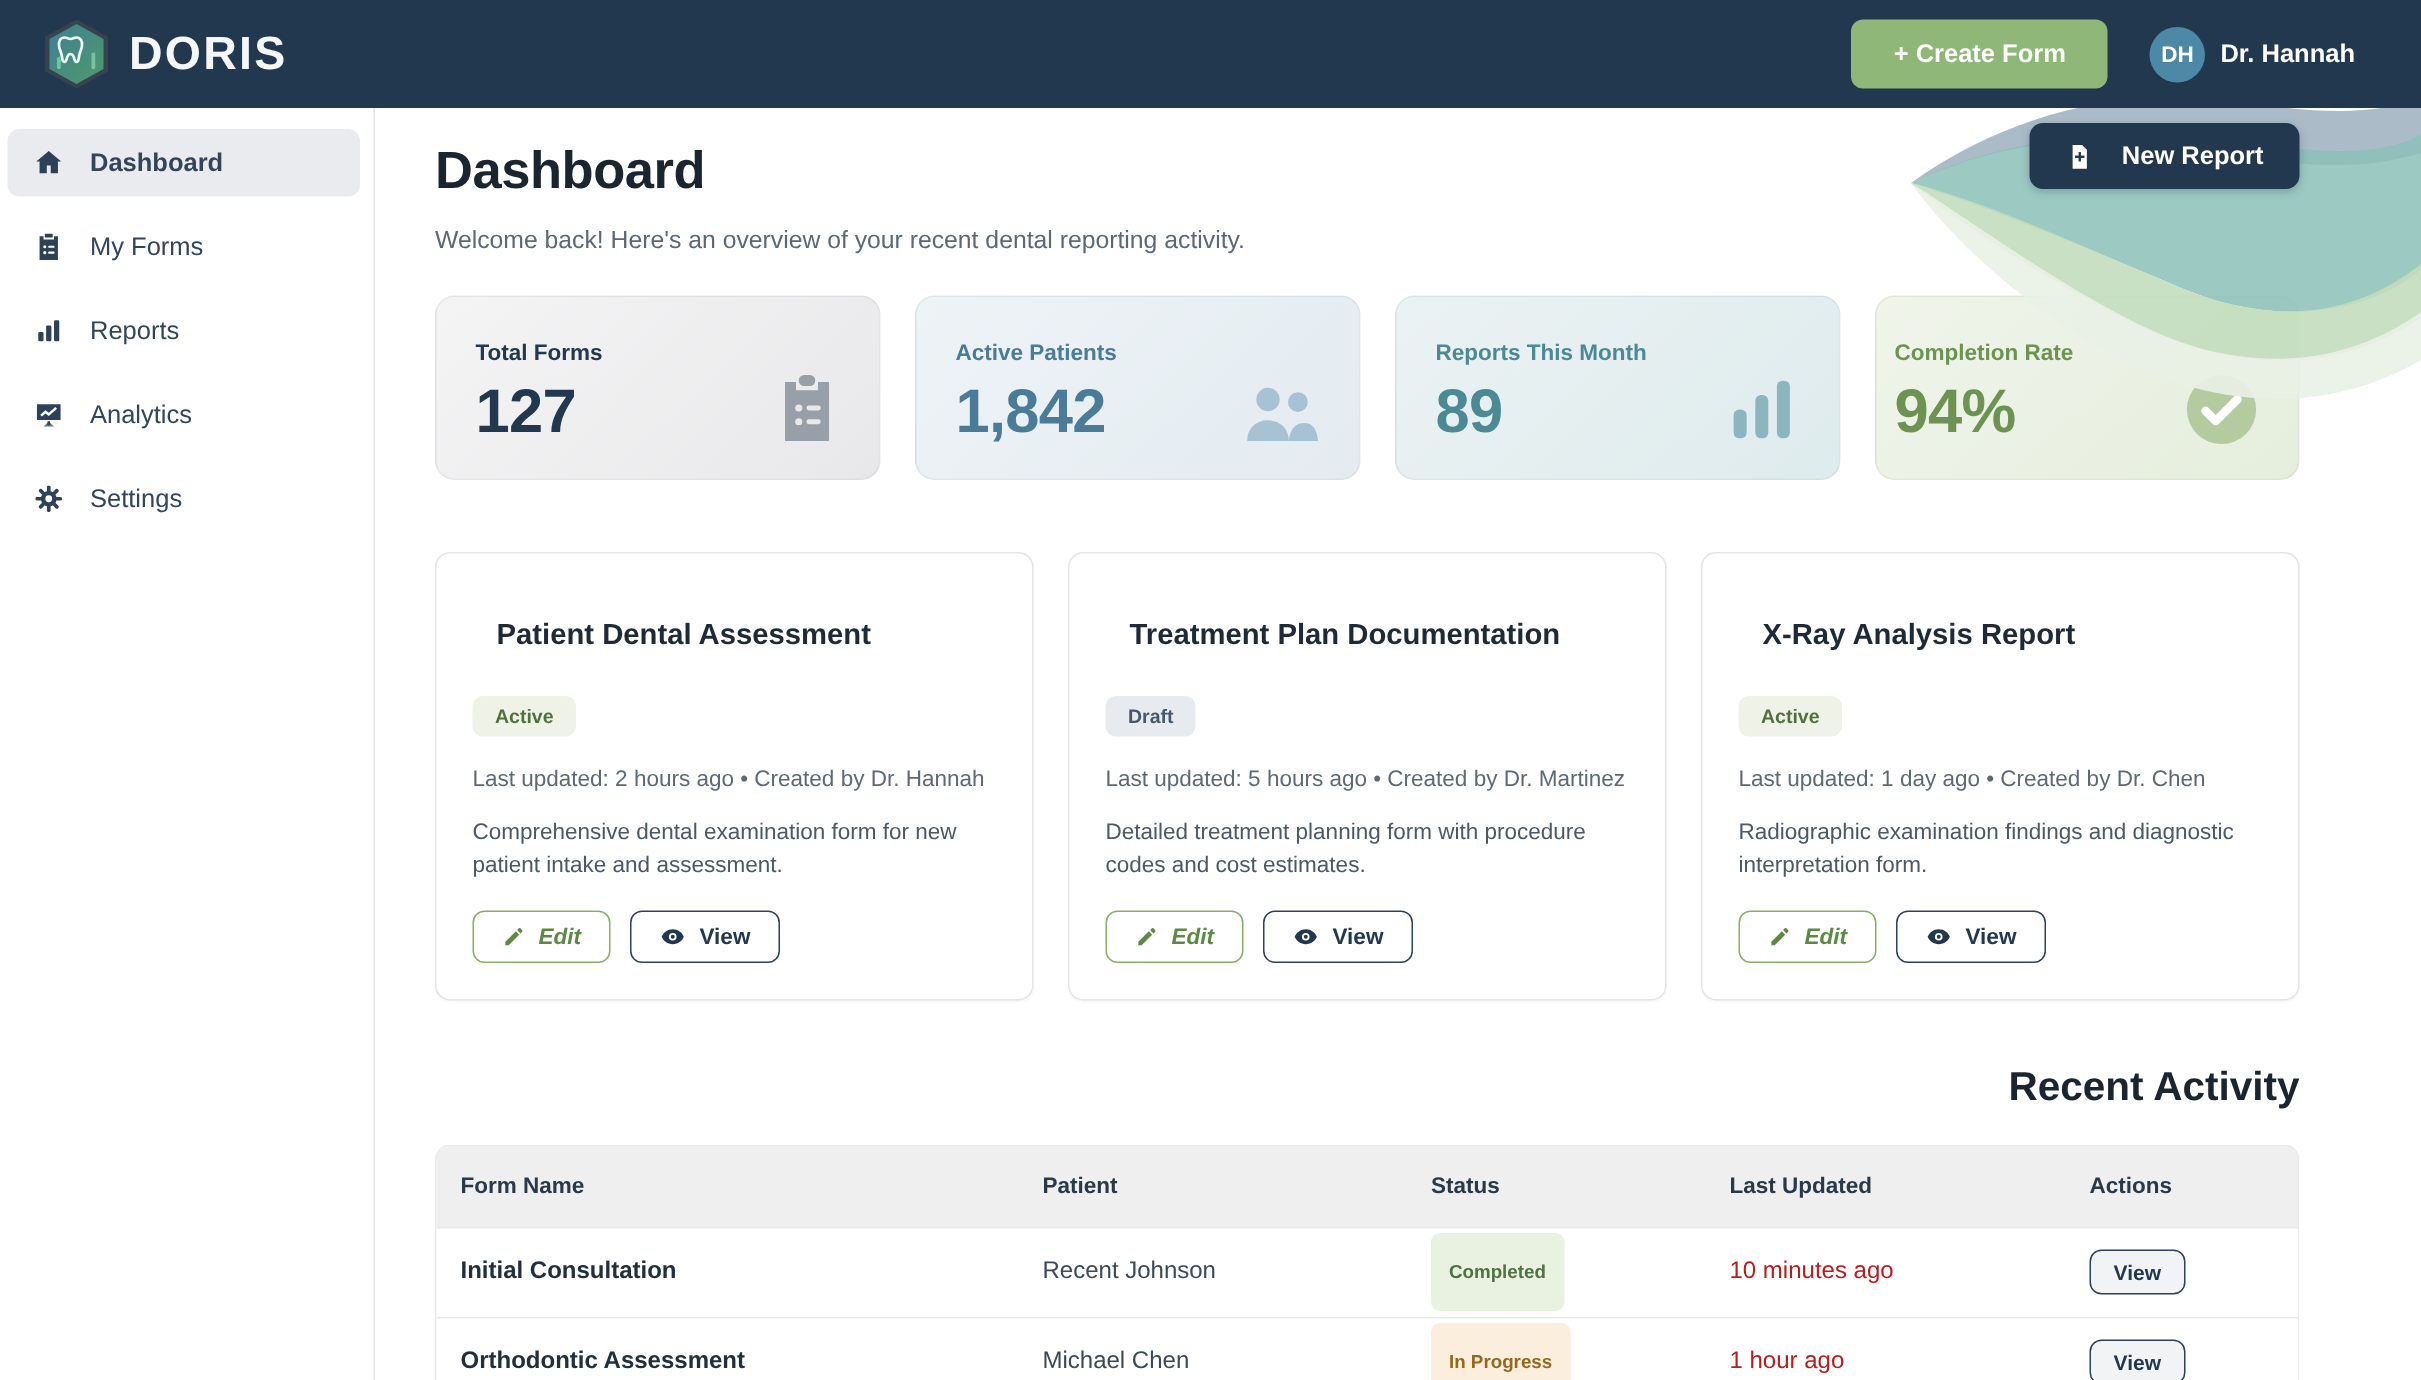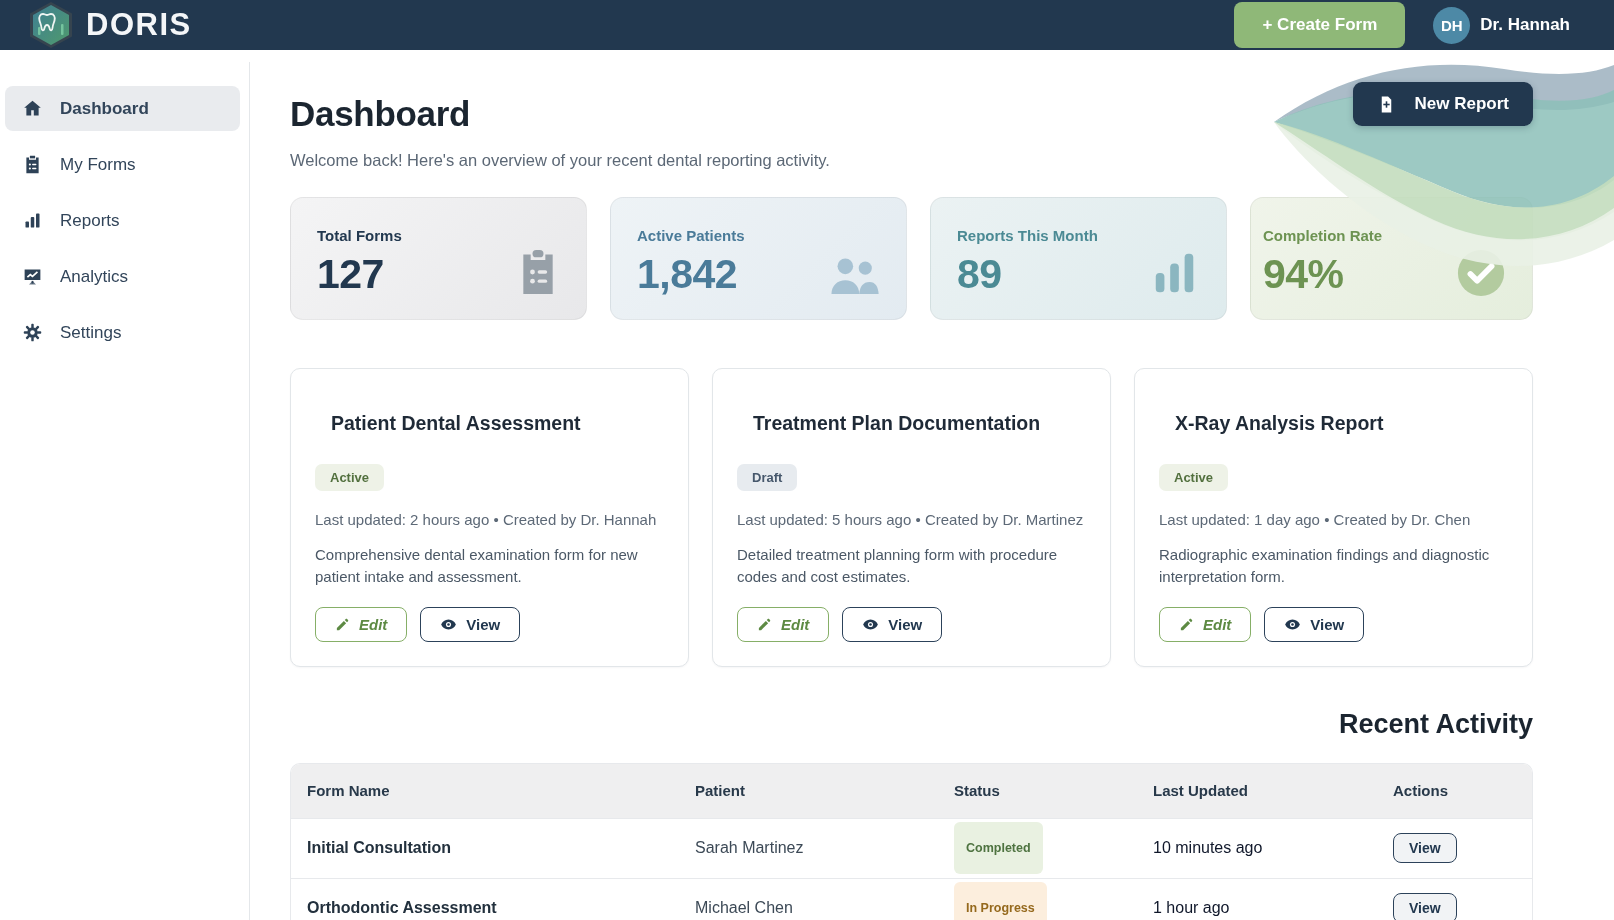--- a/index.html
+++ b/index.html
@@ -5,21 +5,21 @@
   * { box-sizing: border-box; }
   html, body { margin:0; padding:0; }
   body {
     width:1614px; height:920px; overflow:hidden;
     font-family:"Liberation Sans", sans-serif;
     background:#ffffff; color:#1b2530;
   }
 
   
   .topbar {
-    position:fixed; top:0; left:0; width:1614px; height:50px;
+    position:fixed; top:0; left:0; width:1614px; height:72px;
     background:#22384f; display:flex; align-items:center;
     justify-content:space-between; padding:0 44px 0 28px; z-index:20;
   }
   .logo { display:flex; align-items:center; gap:12px; }
   .logo-badge { width:46px; height:48px; display:block; }
   .logo-word { color:#f4f6f8; font-size:31px; font-weight:bold; letter-spacing:1.5px; }
   .topbar-right { display:flex; align-items:center; gap:28px; }
   .btn-create {
     background:#8fb878; color:#ffffff; border:none; border-radius:8px;
     font-family:inherit; font-size:17px; font-weight:bold;
@@ -113,21 +113,21 @@
   }
   .thead, .trow {
     display:grid; grid-template-columns:388px 259px 199px 240px 1fr;
     align-items:center; padding:0 16px;
   }
   .thead { background:#efeff0; height:54px; font-size:15px; font-weight:bold; color:#28394a; }
   .trow { height:60px; border-top:1px solid #e7e9ec; background:#ffffff; }
   .trow.cutoff { height:38px; }
   .cell-form { font-size:16px; font-weight:bold; color:#22303d; }
   .cell-patient { font-size:16px; color:#3c4956; }
-  .cell-updated { font-size:16px; color:#0f172a; }
+  .cell-updated { font-size:16px; color:#b91c1c; }
   .tbadge {
     display:inline-block; padding:19px 12px; border-radius:6px;
     font-size:12.5px; font-weight:bold;
   }
   .tbadge[data-status="completed"]   { background:#e9f1e1; color:#4e7340; }
   .tbadge[data-status="in-progress"] { background:#fceedd; color:#95691d; }
   .btn-view-small {
     background:#f1f3f5; border:1.5px solid #2c425a; color:#22384f;
     font-family:inherit; font-size:14px; font-weight:bold;
     padding:6px 15px; border-radius:8px; cursor:pointer;
@@ -372,21 +372,21 @@
     <div class="thead">
       <div>Form Name</div>
       <div>Patient</div>
       <div>Status</div>
       <div>Last Updated</div>
       <div>Actions</div>
     </div>
 
     <div class="trow">
       <div class="cell-form">Initial Consultation</div>
-      <div class="cell-patient">Sarah Martinez</div>
+      <div class="cell-patient">Recent Johnson</div>
       <div><span class="tbadge" data-status="completed">Completed</span></div>
       <div class="cell-updated">10 minutes ago</div>
       <div><button class="btn-view-small">View</button></div>
     </div>
 
     <div class="trow">
       <div class="cell-form">Orthodontic Assessment</div>
       <div class="cell-patient">Michael Chen</div>
       <div><span class="tbadge" data-status="in-progress">In Progress</span></div>
       <div class="cell-updated">1 hour ago</div>

